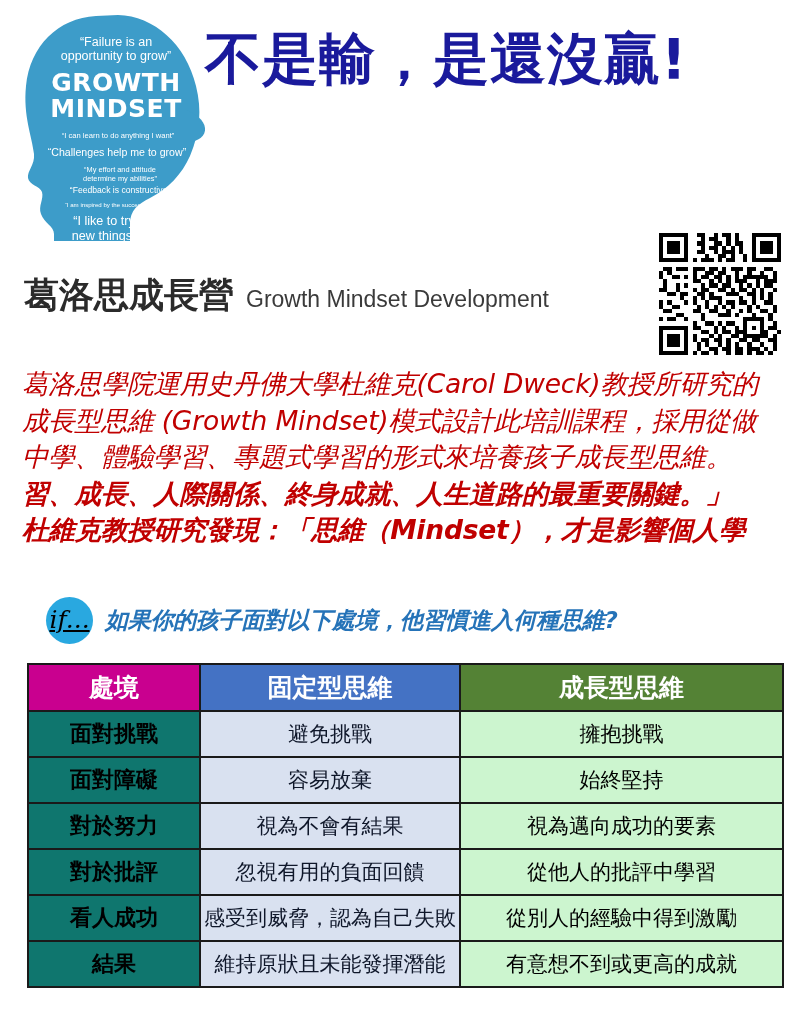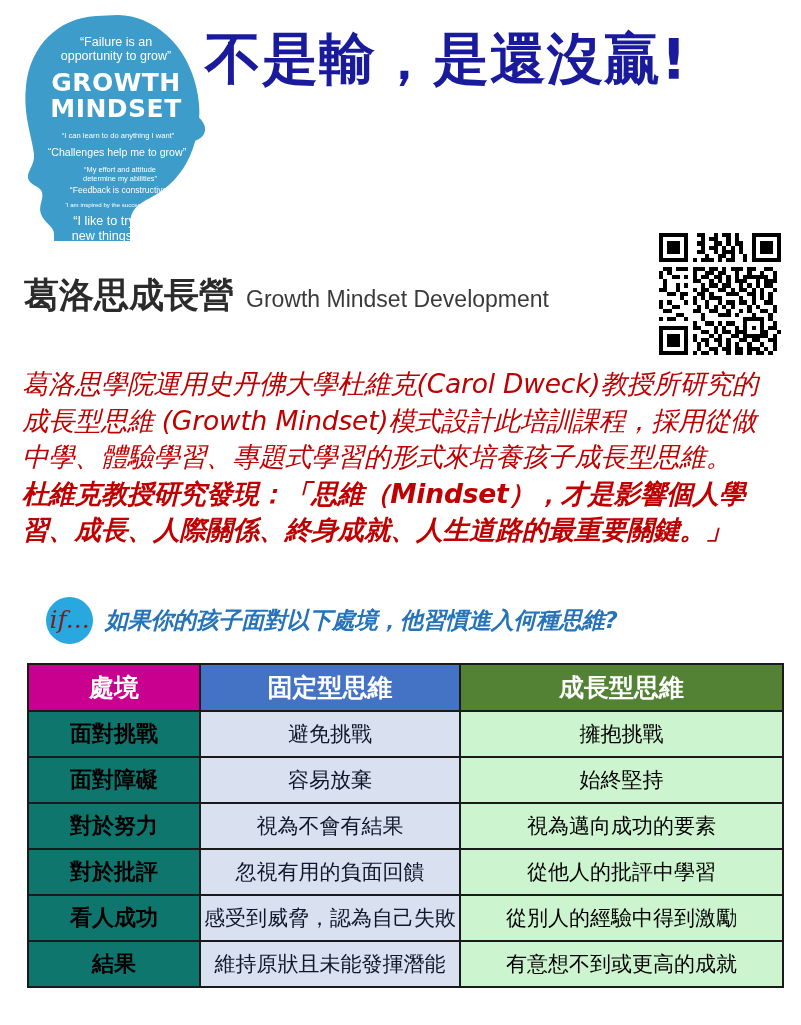--- a/index.html
+++ b/index.html
@@ -151,31 +151,32 @@
     left: 46px;
     top: 597px;
     display: flex;
     align-items: center;
   }
   .if-badge {
     width: 47px;
     height: 47px;
     border-radius: 50%;
     background: #29a8e0;
-    color: #7f1d1d;
+    color: #000000;
     font-family: "DejaVu Serif", serif;
     font-style: italic;
     font-size: 25px;
     font-weight: 400;
     display: flex;
     align-items: center;
     justify-content: center;
     line-height: 1;
     padding-bottom: 3px;
     box-sizing: border-box;
+    text-decoration: underline;
   }
   .if-text {
     margin-left: 12px;
     font-family: "DejaVu Sans", sans-serif;
     font-size: 23px;
     font-weight: 700;
     font-style: italic;
     color: #2573b8;
     white-space: nowrap;
     letter-spacing: -0.3px;
@@ -457,22 +458,22 @@
       <rect x="23" y="28" width="2" height="1"></rect>
         <rect x="26" y="28" width="1" height="1"></rect>
     </g>
   </svg>
 </div>
 
 <div class="para">
   <div class="p-line">葛洛思學院運用史丹佛大學杜維克(Carol Dweck)教授所研究的</div>
   <div class="p-line">成長型思維 (Growth Mindset)模式設計此培訓課程，採用從做</div>
   <div class="p-line">中學、體驗學習、專題式學習的形式來培養孩子成長型思維。</div>
+  <div class="p-line p-em">習、成長、人際關係、終身成就、人生道路的最重要關鍵。」</div>
   <div class="p-line p-em">杜維克教授研究發現：「思維（Mindset），才是影響個人學</div>
-  <div class="p-line p-em">習、成長、人際關係、終身成就、人生道路的最重要關鍵。」</div>
 </div>
 
 <div class="if-row">
   <div class="if-badge">if...</div>
   <div class="if-text">如果你的孩子面對以下處境，他習慣進入何種思維?</div>
 </div>
 
 <div class="tbl-wrap">
   <table class="mindset">
     <colgroup>

